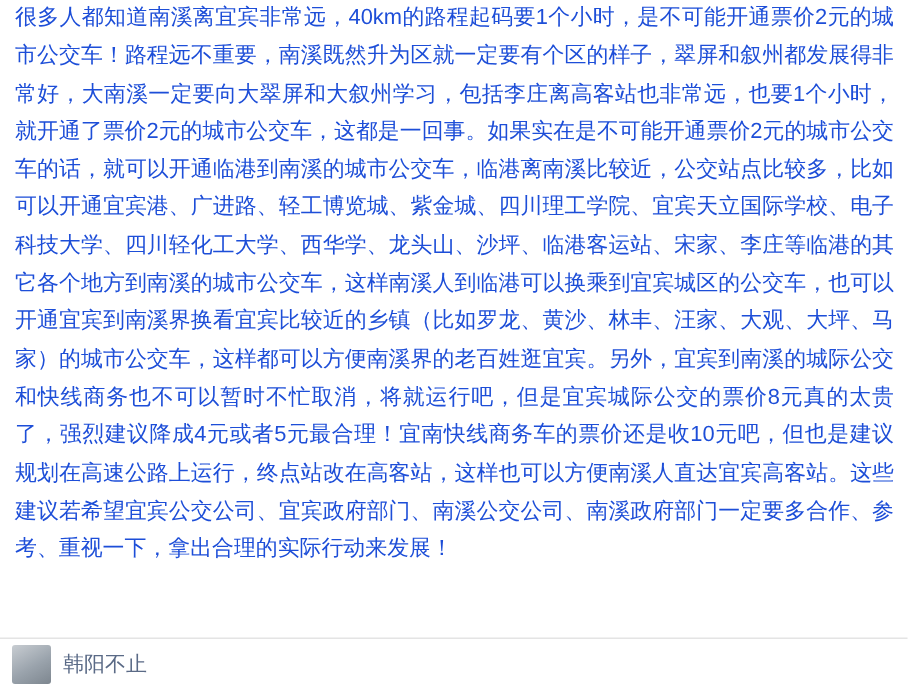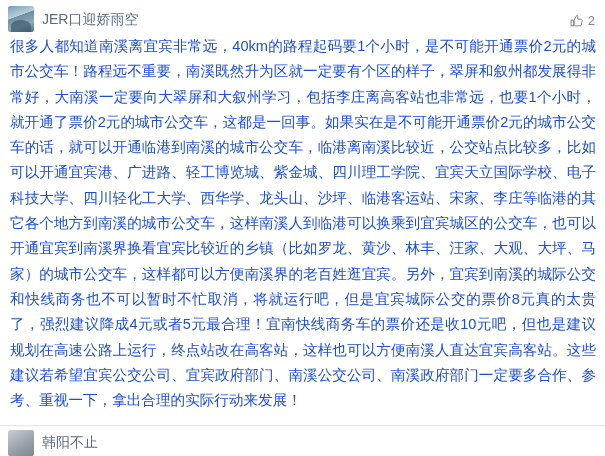--- a/index.html
+++ b/index.html
@@ -131,34 +131,20 @@
     line-height: 24px;
     white-space: nowrap;
     overflow: hidden;
   }
 </style>
 </head>
 <body>
 
 <div class="page">
 
-  <div class="comment-header">
-    <div class="avatar"></div>
-    <div class="author">JER口迎娇雨空</div>
-    <div class="spacer"></div>
-    <div class="like-wrap">
-      <span class="thumb-icon">
-        <svg width="14" height="14" viewBox="0 0 14 14" aria-hidden="true">
-          <path d="M4.2 6.1 L6.5 1.6 C6.8 1.0 7.8 1.2 7.8 2.0 L7.8 5.2 L11.2 5.2 C12.0 5.2 12.5 5.9 12.3 6.6 L11.3 10.8 C11.2 11.4 10.7 11.8 10.1 11.8 L4.2 11.8 Z" fill="none" stroke="#8a8a8a" stroke-width="1"></path>
-          <rect x="1.1" y="6.1" width="2.6" height="5.7" fill="none" stroke="#8a8a8a" stroke-width="1"></rect>
-        </svg>
-      </span>
-      <span class="like-count">2</span>
-    </div>
-  </div>
 
   <div class="comment-body">很多人都知道南溪离宜宾非常远，40km的路程起码要1个小时，是不可能开通票价2元的城市公交车！路程远不重要，南溪既然升为区就一定要有个区的样子，翠屏和叙州都发展得非常好，大南溪一定要向大翠屏和大叙州学习，包括李庄离高客站也非常远，也要1个小时，就开通了票价2元的城市公交车，这都是一回事。如果实在是不可能开通票价2元的城市公交车的话，就可以开通临港到南溪的城市公交车，临港离南溪比较近，公交站点比较多，比如可以开通宜宾港、广进路、轻工博览城、紫金城、四川理工学院、宜宾天立国际学校、电子科技大学、四川轻化工大学、西华学、龙头山、沙坪、临港客运站、宋家、李庄等临港的其它各个地方到南溪的城市公交车，这样南溪人到临港可以换乘到宜宾城区的公交车，也可以开通宜宾到南溪界换看宜宾比较近的乡镇（比如罗龙、黄沙、林丰、汪家、大观、大坪、马家）的城市公交车，这样都可以方便南溪界的老百姓逛宜宾。另外，宜宾到南溪的城际公交和快线商务也不可以暂时不忙取消，将就运行吧，但是宜宾城际公交的票价8元真的太贵了，强烈建议降成4元或者5元最合理！宜南快线商务车的票价还是收10元吧，但也是建议规划在高速公路上运行，终点站改在高客站，这样也可以方便南溪人直达宜宾高客站。这些建议若希望宜宾公交公司、宜宾政府部门、南溪公交公司、南溪政府部门一定要多合作、参考、重视一下，拿出合理的实际行动来发展！</div>
 
   <div class="divider"></div>
 
   <div class="next-comment">
     <div class="avatar2"></div>
     <div class="author2">韩阳不止</div>
   </div>
 

